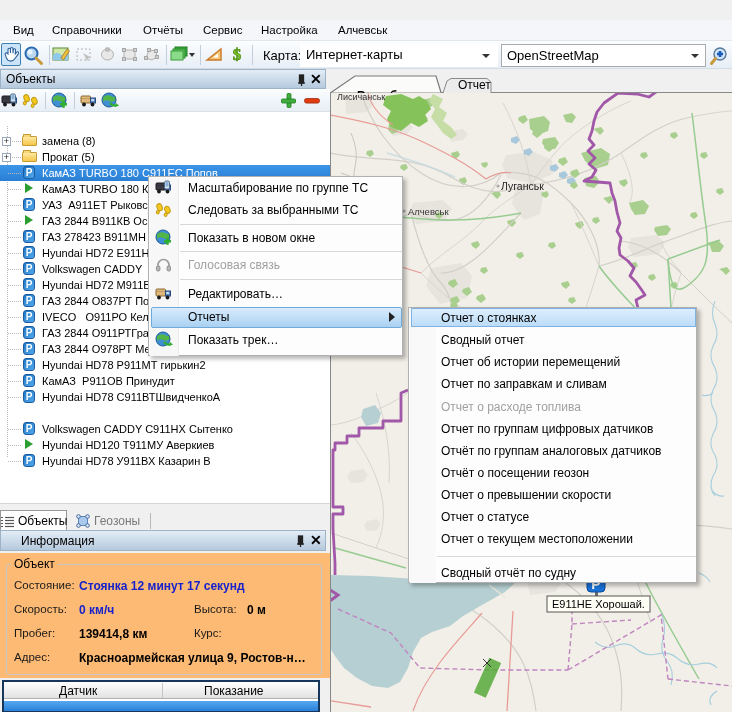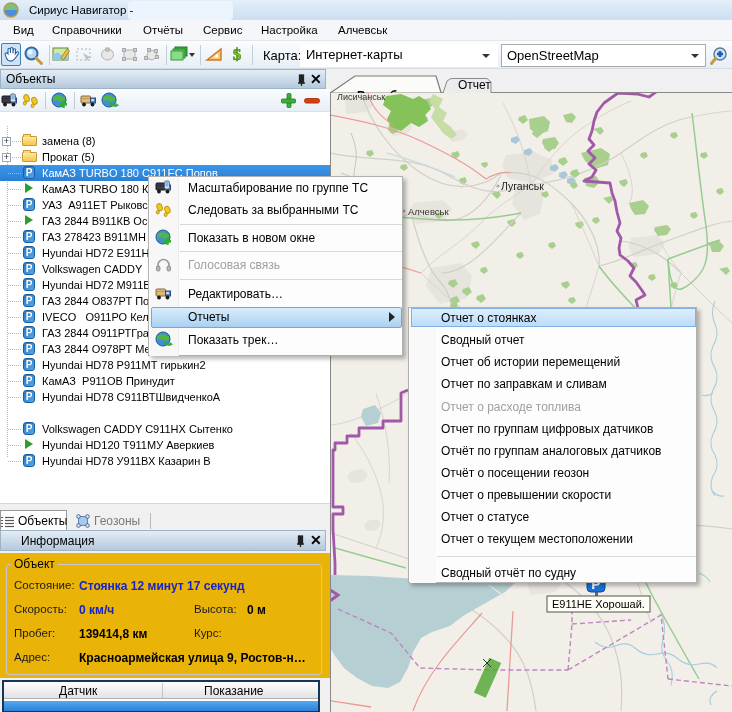--- a/index.html
+++ b/index.html
@@ -22,43 +22,34 @@
 .trow.sel{background:linear-gradient(#3c95e8,#2a7fd4)}
 .trow.sel .lbl{color:#fff}
 .pico{position:absolute;left:23px;top:1px;width:12px;height:13px;border-radius:3px;background:linear-gradient(135deg,#1f78c8,#52a8ec);border:1px solid #1a5c9e;color:#fff;font-size:10px;font-weight:bold;text-align:center;line-height:12px}
 .gtri{position:absolute;left:25px;top:2px;width:0;height:0;border-left:8px solid #2a9e30;border-top:5.5px solid transparent;border-bottom:5.5px solid transparent}
 .noico{position:absolute;left:25px;top:1px;width:13px;height:13px;border-radius:7px;border:2px solid #cc2222;background:#f8f8f8}
 .noico:after{content:"";position:absolute;left:-1px;top:3.5px;width:12px;height:2px;background:#cc2222;transform:rotate(-45deg)}
 .folder{position:absolute;left:22px;top:3px;width:15px;height:10px;background:linear-gradient(#ffe9a2,#f5c64a);border:1px solid #c79b36;border-radius:1px}
 .folder:before{content:"";position:absolute;left:0;top:-3px;width:6px;height:2px;background:#f5d87a;border:1px solid #c79b36;border-bottom:none;border-radius:1px 1px 0 0}
 .expbox{position:absolute;left:2px;top:4px;width:9px;height:9px;border:1px solid #9aa8bb;background:#fff;font-size:9px;line-height:7px;text-align:center;color:#222}
 .btabs{left:0;top:503px;width:330px;height:27px;background:#f0f0f0;border-top:1px solid #d5d5d5}
-.info{left:0;top:553px;width:330px;height:125px;background:#eab308}
+.info{left:0;top:553px;width:330px;height:125px;background:#fdba74}
 .ilabel{position:absolute;font-size:11.5px;color:#1a1a1a}
 .ival{position:absolute;font-size:12px;font-weight:bold;white-space:nowrap}
 .blue{color:#1622cc}
 .dtable{left:2px;top:680px;width:318px;height:32px;border:2px solid #16365c;background:#fff}
 .mappane{left:330px;top:69px;width:402px;height:643px;background:#f0f0f0}
 .mappane svg text{font-family:"Liberation Sans",sans-serif}
 .menu{background:#fdfdfd;border:1px solid #b0b0b0;box-shadow:3px 3px 4px rgba(0,0,0,.28)}
 .mitem{position:absolute;left:0;width:100%;font-size:12px}
 .mitem .t{position:absolute;left:39px;top:0;white-space:nowrap}
 .gray{color:#a0a0a0}
 .msep{position:absolute;left:31px;height:1px;background:#d8d8d8}
 </style></head><body>
 <div id="app">
-  <div class="abs titlebar">
-    <div class="lite"></div>
-    <svg class="abs" style="left:3px;top:2px" width="16" height="16" viewBox="0 0 16 16">
-        <circle cx="8" cy="8" r="7" fill="#4a90d9"></circle>
-        <path d="M1 8 A7 7 0 0 1 15 8" fill="#7ec07e"></path>
-        <circle cx="8" cy="8" r="7" fill="none" stroke="#b89a50" stroke-width="1.5"></circle>
-      </svg>
-    <div class="txt">Сириус Навигатор -</div>
-  </div>
   <div class="abs menubar"></div>
   <div class="abs mb" style="left:13px;top:24px">Вид</div>
   <div class="abs mb" style="left:52px;top:24px">Справочники</div>
   <div class="abs mb" style="left:143px;top:24px">Отчёты</div>
   <div class="abs mb" style="left:203px;top:24px">Сервис</div>
   <div class="abs mb" style="left:261px;top:24px">Настройка</div>
   <div class="abs mb" style="left:338px;top:24px">Алчевськ</div>
   <div class="abs toolbar"></div>
 <div style="position:absolute;left:1px;top:43px;width:20px;height:23px;background:#cbe4fa;border:1px solid #3c7fb1;border-radius:2px"></div>
 <svg style="position:absolute;left:3px;top:46px" width="16" height="17" viewBox="0 0 16 17">

